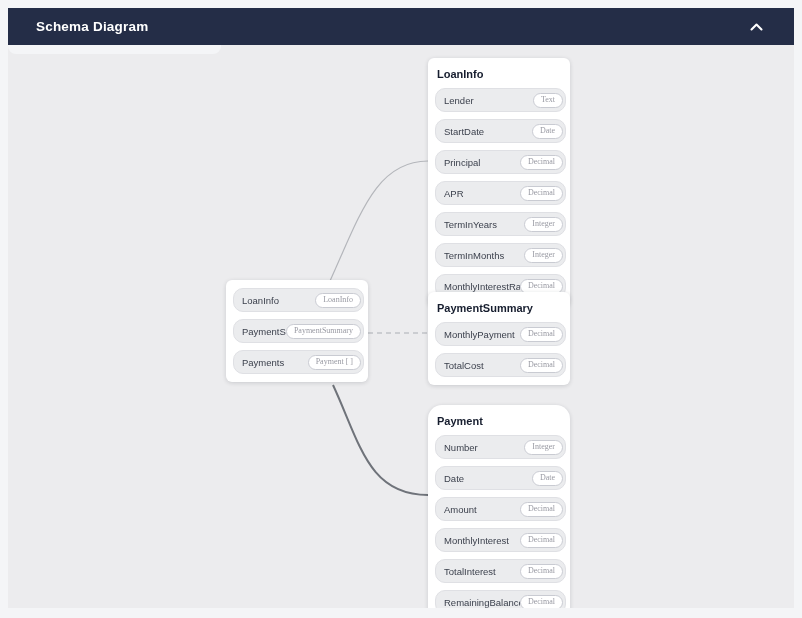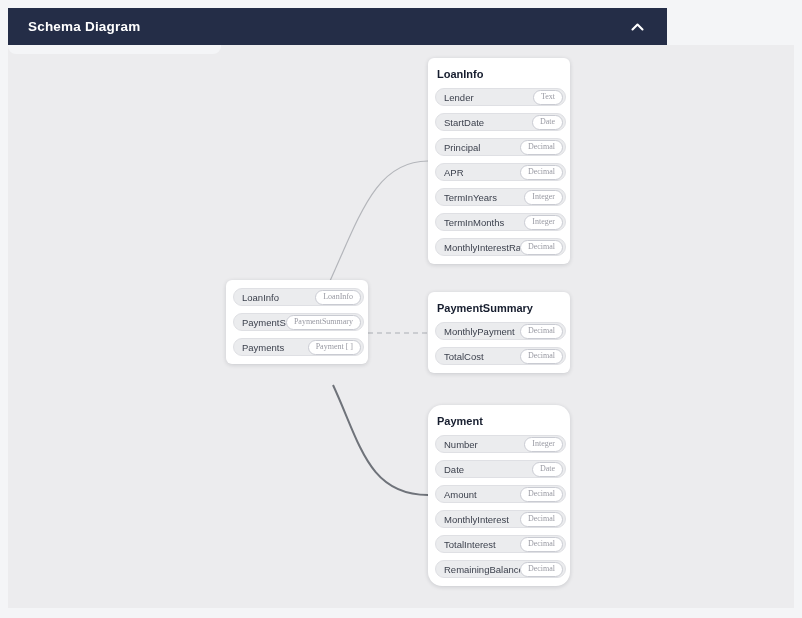--- a/index.html
+++ b/index.html
@@ -3,24 +3,24 @@
 <meta charset="utf-8">
 <style>
   html,body{margin:0;padding:0;}
   body{
     width:802px;height:618px;
     background:#f4f5f7;
     font-family:"Liberation Sans",sans-serif;
     overflow:hidden;position:relative;
   }
   .titlebar{
-    position:absolute;left:8px;top:8px;width:659px;height:37px;
+    position:absolute;left:8px;top:8px;width:786px;height:37px;
     background:#242d47;
     display:flex;align-items:center;justify-content:space-between;
-    box-sizing:border-box;padding:0 20px;
+    box-sizing:border-box;padding:0 28px;
   }
   .titlebar .title{
     color:#ffffff;font-size:13.5px;font-weight:600;letter-spacing:.2px;
   }
   .collapse-btn{
     background:none;border:none;padding:2px;cursor:pointer;
     display:flex;align-items:center;justify-content:center;
   }
   .canvas{
     position:absolute;left:8px;top:45px;width:786px;height:563px;
@@ -37,21 +37,21 @@
     box-shadow:0 1px 4px rgba(20,24,40,.16);
     padding:8px 4px 7px 7px;
   }
   .entity-title{
     font-size:11px;font-weight:700;color:#161d2e;
     padding:2px 1px 8px 2px;
   }
   .field-row{
     display:flex;align-items:center;justify-content:center;
     background:#ebecee;border:1px solid #dfe0e4;border-radius:10px;
-    height:18px;box-sizing:border-box;
+    height:24px;box-sizing:border-box;
     padding:0 2px 0 8px;margin-bottom:7px;
     overflow:hidden;white-space:nowrap;
   }
   .field-row:last-child{margin-bottom:1px;}
   .field-name{
     font-size:9.5px;color:#3c414d;
     flex:1 1 auto;min-width:0;overflow:hidden;
   }
   .type-badge{
     flex:0 0 auto;

